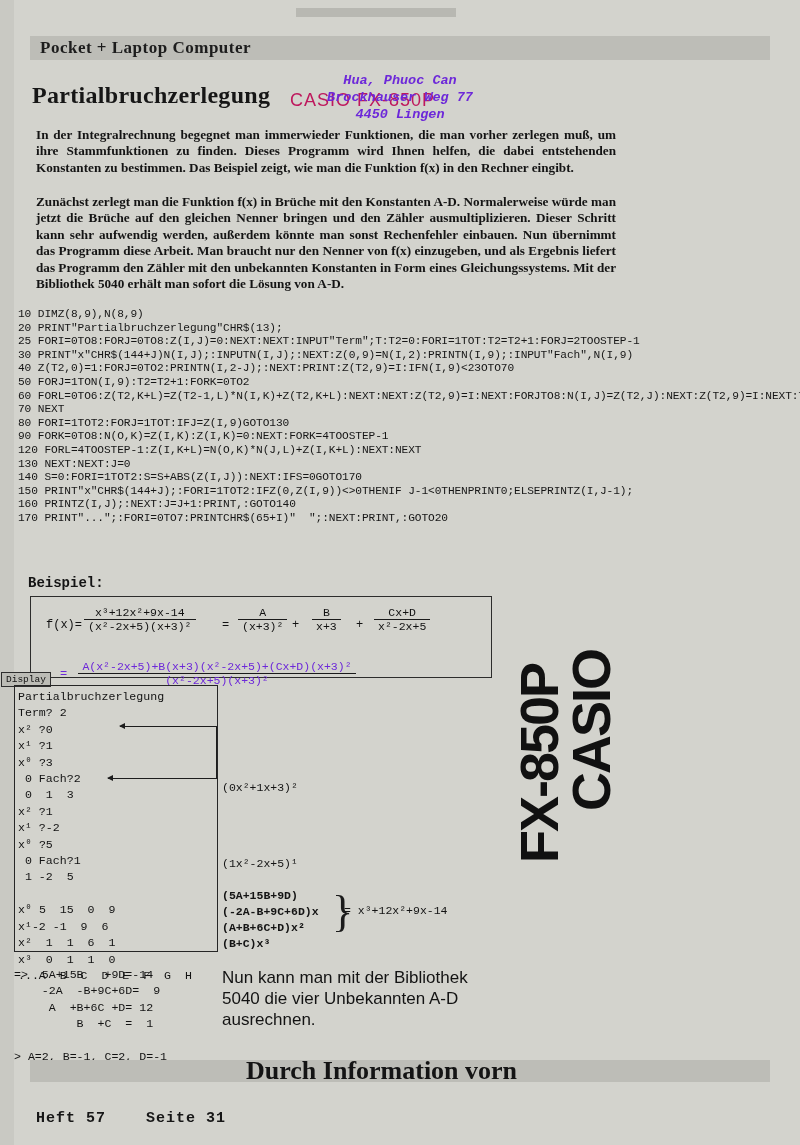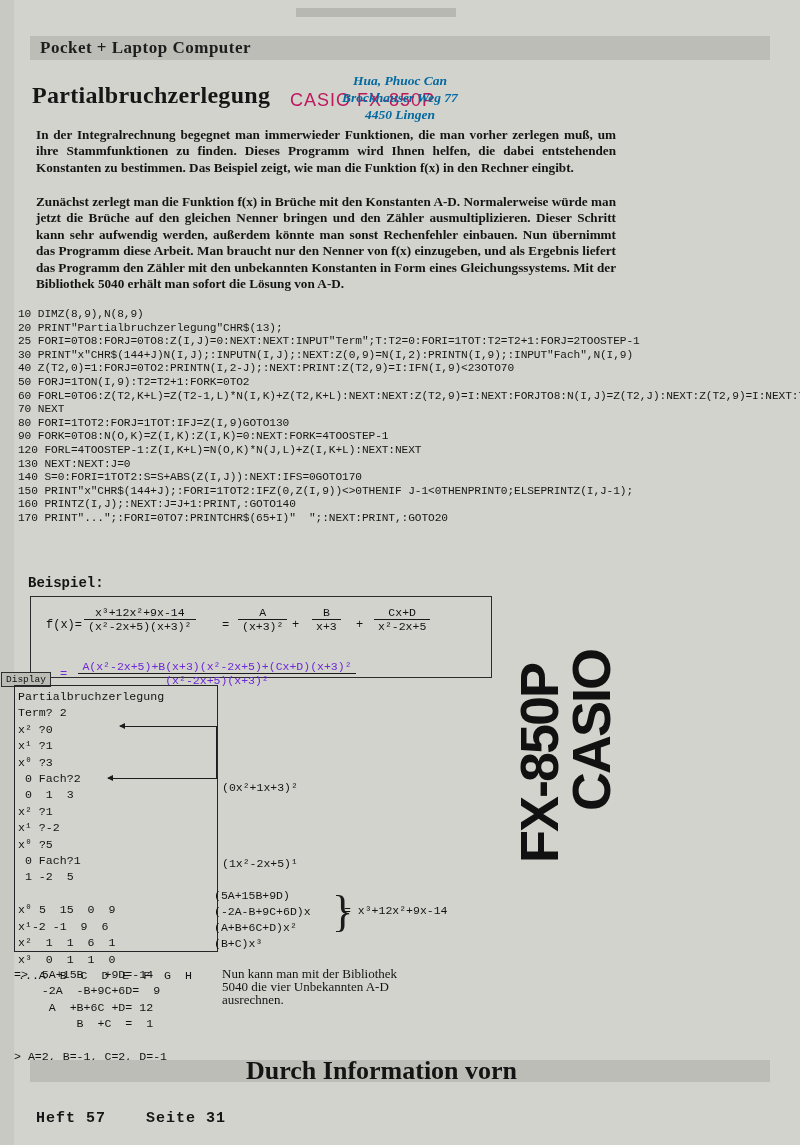--- a/index.html
+++ b/index.html
@@ -10,21 +10,21 @@
   
   .topbar{position:absolute;left:296px;top:8px;width:160px;height:9px;background:#b8b8b2;}
 
   
   .headband{position:absolute;left:30px;top:36px;width:740px;height:24px;background:#bdbdb7;}
   .headtitle{position:absolute;left:40px;top:38px;font-family:"Liberation Serif",serif;font-weight:bold;font-size:17px;letter-spacing:.5px;color:#1d1d1d;}
 
   .maintitle{position:absolute;left:32px;top:82px;font-size:24px;font-weight:bold;font-family:"Liberation Serif",serif;color:#161616;letter-spacing:.3px;}
   .model{position:absolute;left:290px;top:90px;font-size:18px;font-family:"Liberation Sans",sans-serif;color:#be185d;letter-spacing:1px;}
 
-  .addr{position:absolute;right:120px;top:72px;text-align:center;font-style:italic;font-family:Liberation Serif, serif;font-size:13.5px;font-weight:bold;color:#0369a1;line-height:17px;width:240px;}
+  .addr{position:absolute;right:120px;top:72px;text-align:center;font-style:italic;font-family:Liberation Mono, monospace;font-size:13.5px;font-weight:bold;color:#6d28d9;line-height:17px;width:240px;}
 
   .para{position:absolute;font-family:"Liberation Serif",serif;font-size:13.2px;line-height:16.4px;color:#141414;text-align:justify;font-weight:bold;}
   #p1{left:36px;top:127px;width:580px;}
   #p2{left:36px;top:194px;width:580px;}
 
   .code{position:absolute;left:18px;top:308px;width:620px;font-family:"Liberation Mono",monospace;font-size:11.2px;line-height:13.6px;color:#161616;white-space:pre;letter-spacing:-0.1px;}
 
   .beispiel{position:absolute;left:28px;top:575px;font-family:"Liberation Mono",monospace;font-size:14px;font-weight:bold;color:#141414;}
 
   
@@ -37,31 +37,31 @@
   .f2{position:absolute;left:60px;top:660px;font-family:"Liberation Mono",monospace;font-size:12px;color:#6d28d9;}
 
   
   .dispcap{position:absolute;left:1px;top:672px;background:#bcbcb6;border:1px solid #2e2e2e;font-family:"Liberation Mono",monospace;font-size:9.5px;padding:1px 4px;color:#111;}
   .dispbox{position:absolute;left:14px;top:685px;width:202px;height:265px;border:1px solid #262626;}
   .dispinner{position:absolute;left:18px;top:689px;width:194px;font-family:"Liberation Mono",monospace;font-size:11.6px;line-height:16.4px;color:#131313;white-space:pre;}
 
   .annot{position:absolute;font-family:"Liberation Mono",monospace;font-size:11.5px;color:#131313;white-space:pre;}
   #a1{left:222px;top:781px;}
   #a2{left:222px;top:857px;}
-  #a3{left:214px;top:888px;line-height:16px;}
+  #a3{left:222px;top:888px;line-height:16px;font-weight:bold;}
   #a4{left:344px;top:904px;}
 
   .brace{position:absolute;left:332px;top:886px;font-size:44px;color:#1b1b1b;font-family:"Liberation Serif",serif;}
 
   .arrow{position:absolute;height:1px;background:#1d1d1d;}
   .arrow:before{content:"";position:absolute;left:-1px;top:-3px;border-top:3px solid transparent;border-bottom:3px solid transparent;border-right:6px solid #1d1d1d;}
   .vline{position:absolute;width:1px;background:#1d1d1d;}
 
   .bottomcalc{position:absolute;left:14px;top:967px;font-family:"Liberation Mono",monospace;font-size:11.6px;line-height:16.4px;color:#131313;white-space:pre;}
-  .bottomnote{position:absolute;left:222px;top:967px;font-family:Liberation Serif, serif;font-size:13px;line-height:13px;color:#131313;white-space:pre;}
+  .bottomnote{position:absolute;left:222px;top:967px;font-family:Liberation Sans, sans-serif;font-size:17px;line-height:21px;color:#131313;white-space:pre;}
 
   
   .logo{position:absolute;right:18px;top:650px;width:150px;height:370px;}
   .logo span{position:absolute;font-family:"Liberation Sans",sans-serif;font-weight:bold;font-size:54px;color:#111;letter-spacing:-2px;
     writing-mode:vertical-rl;transform:rotate(180deg);transform-origin:center;}
   .logo .l1{right:0px;top:0px;}
   .logo .l2{right:52px;top:14px;}
 
   .footband{position:absolute;left:30px;top:1060px;width:740px;height:22px;background:#bdbdb7;}
   .foottitle{position:absolute;left:246px;top:1056px;font-family:"Liberation Serif",serif;font-weight:bold;font-size:26px;color:#141414;}

